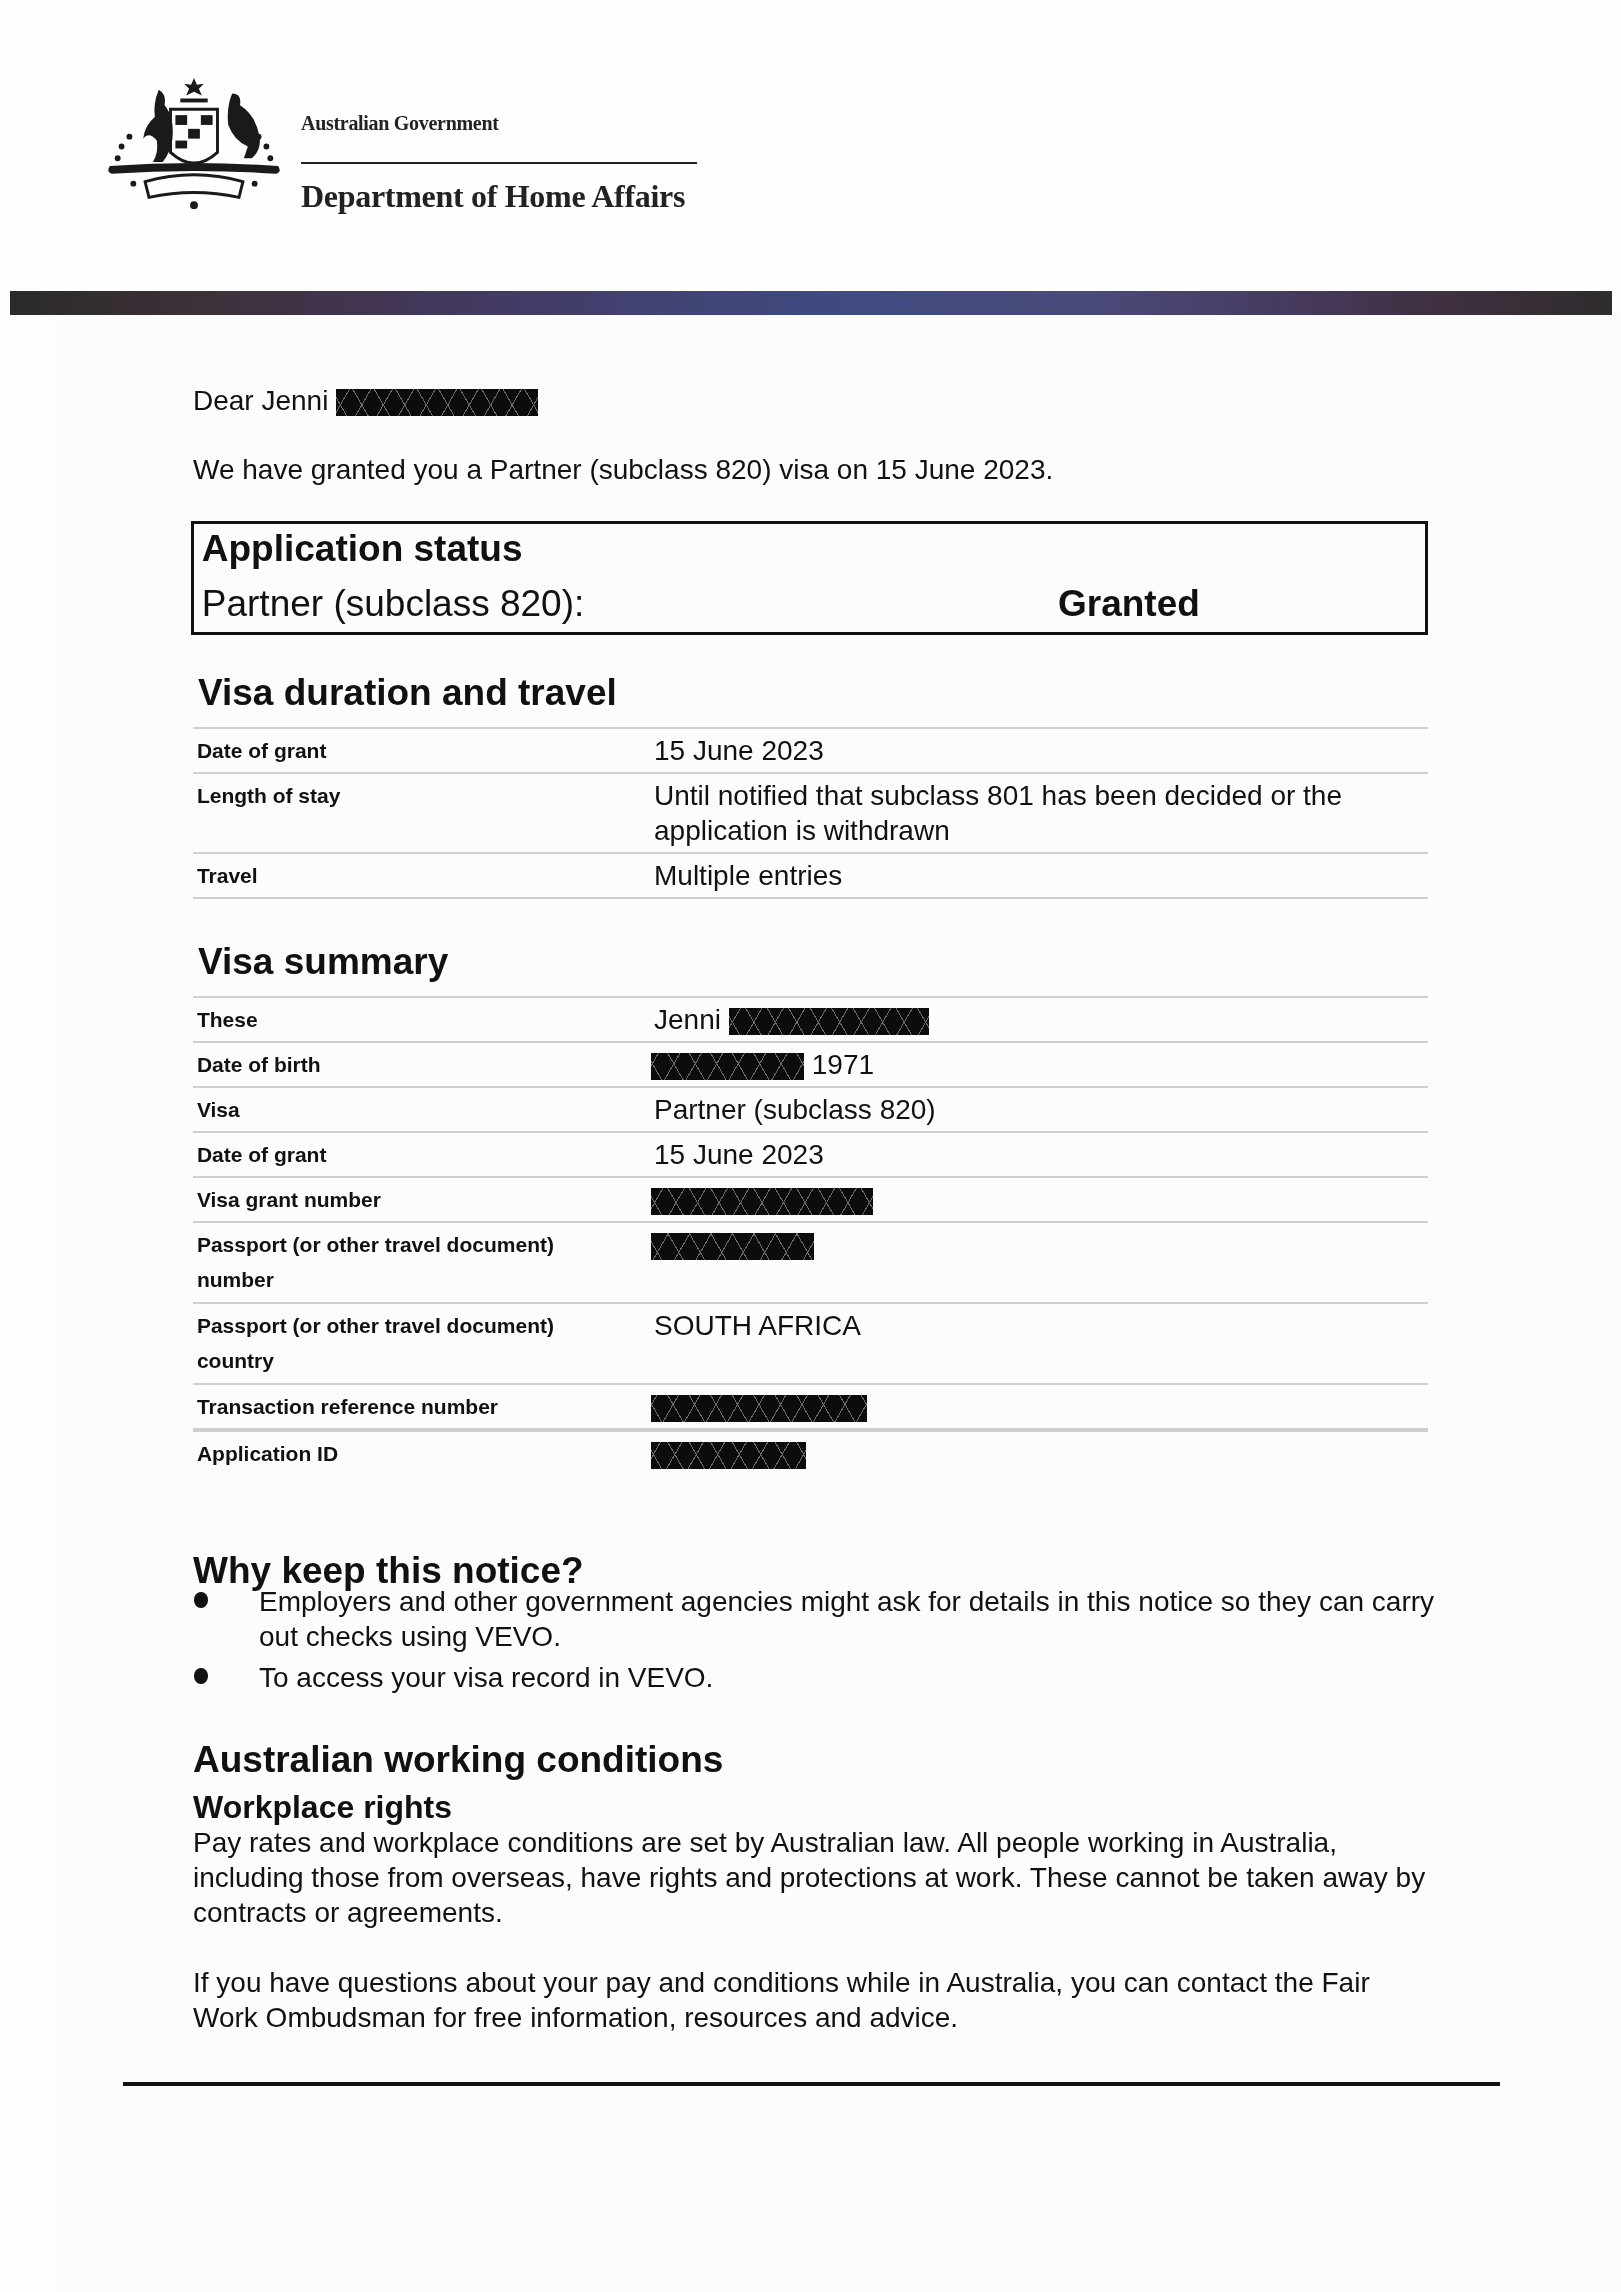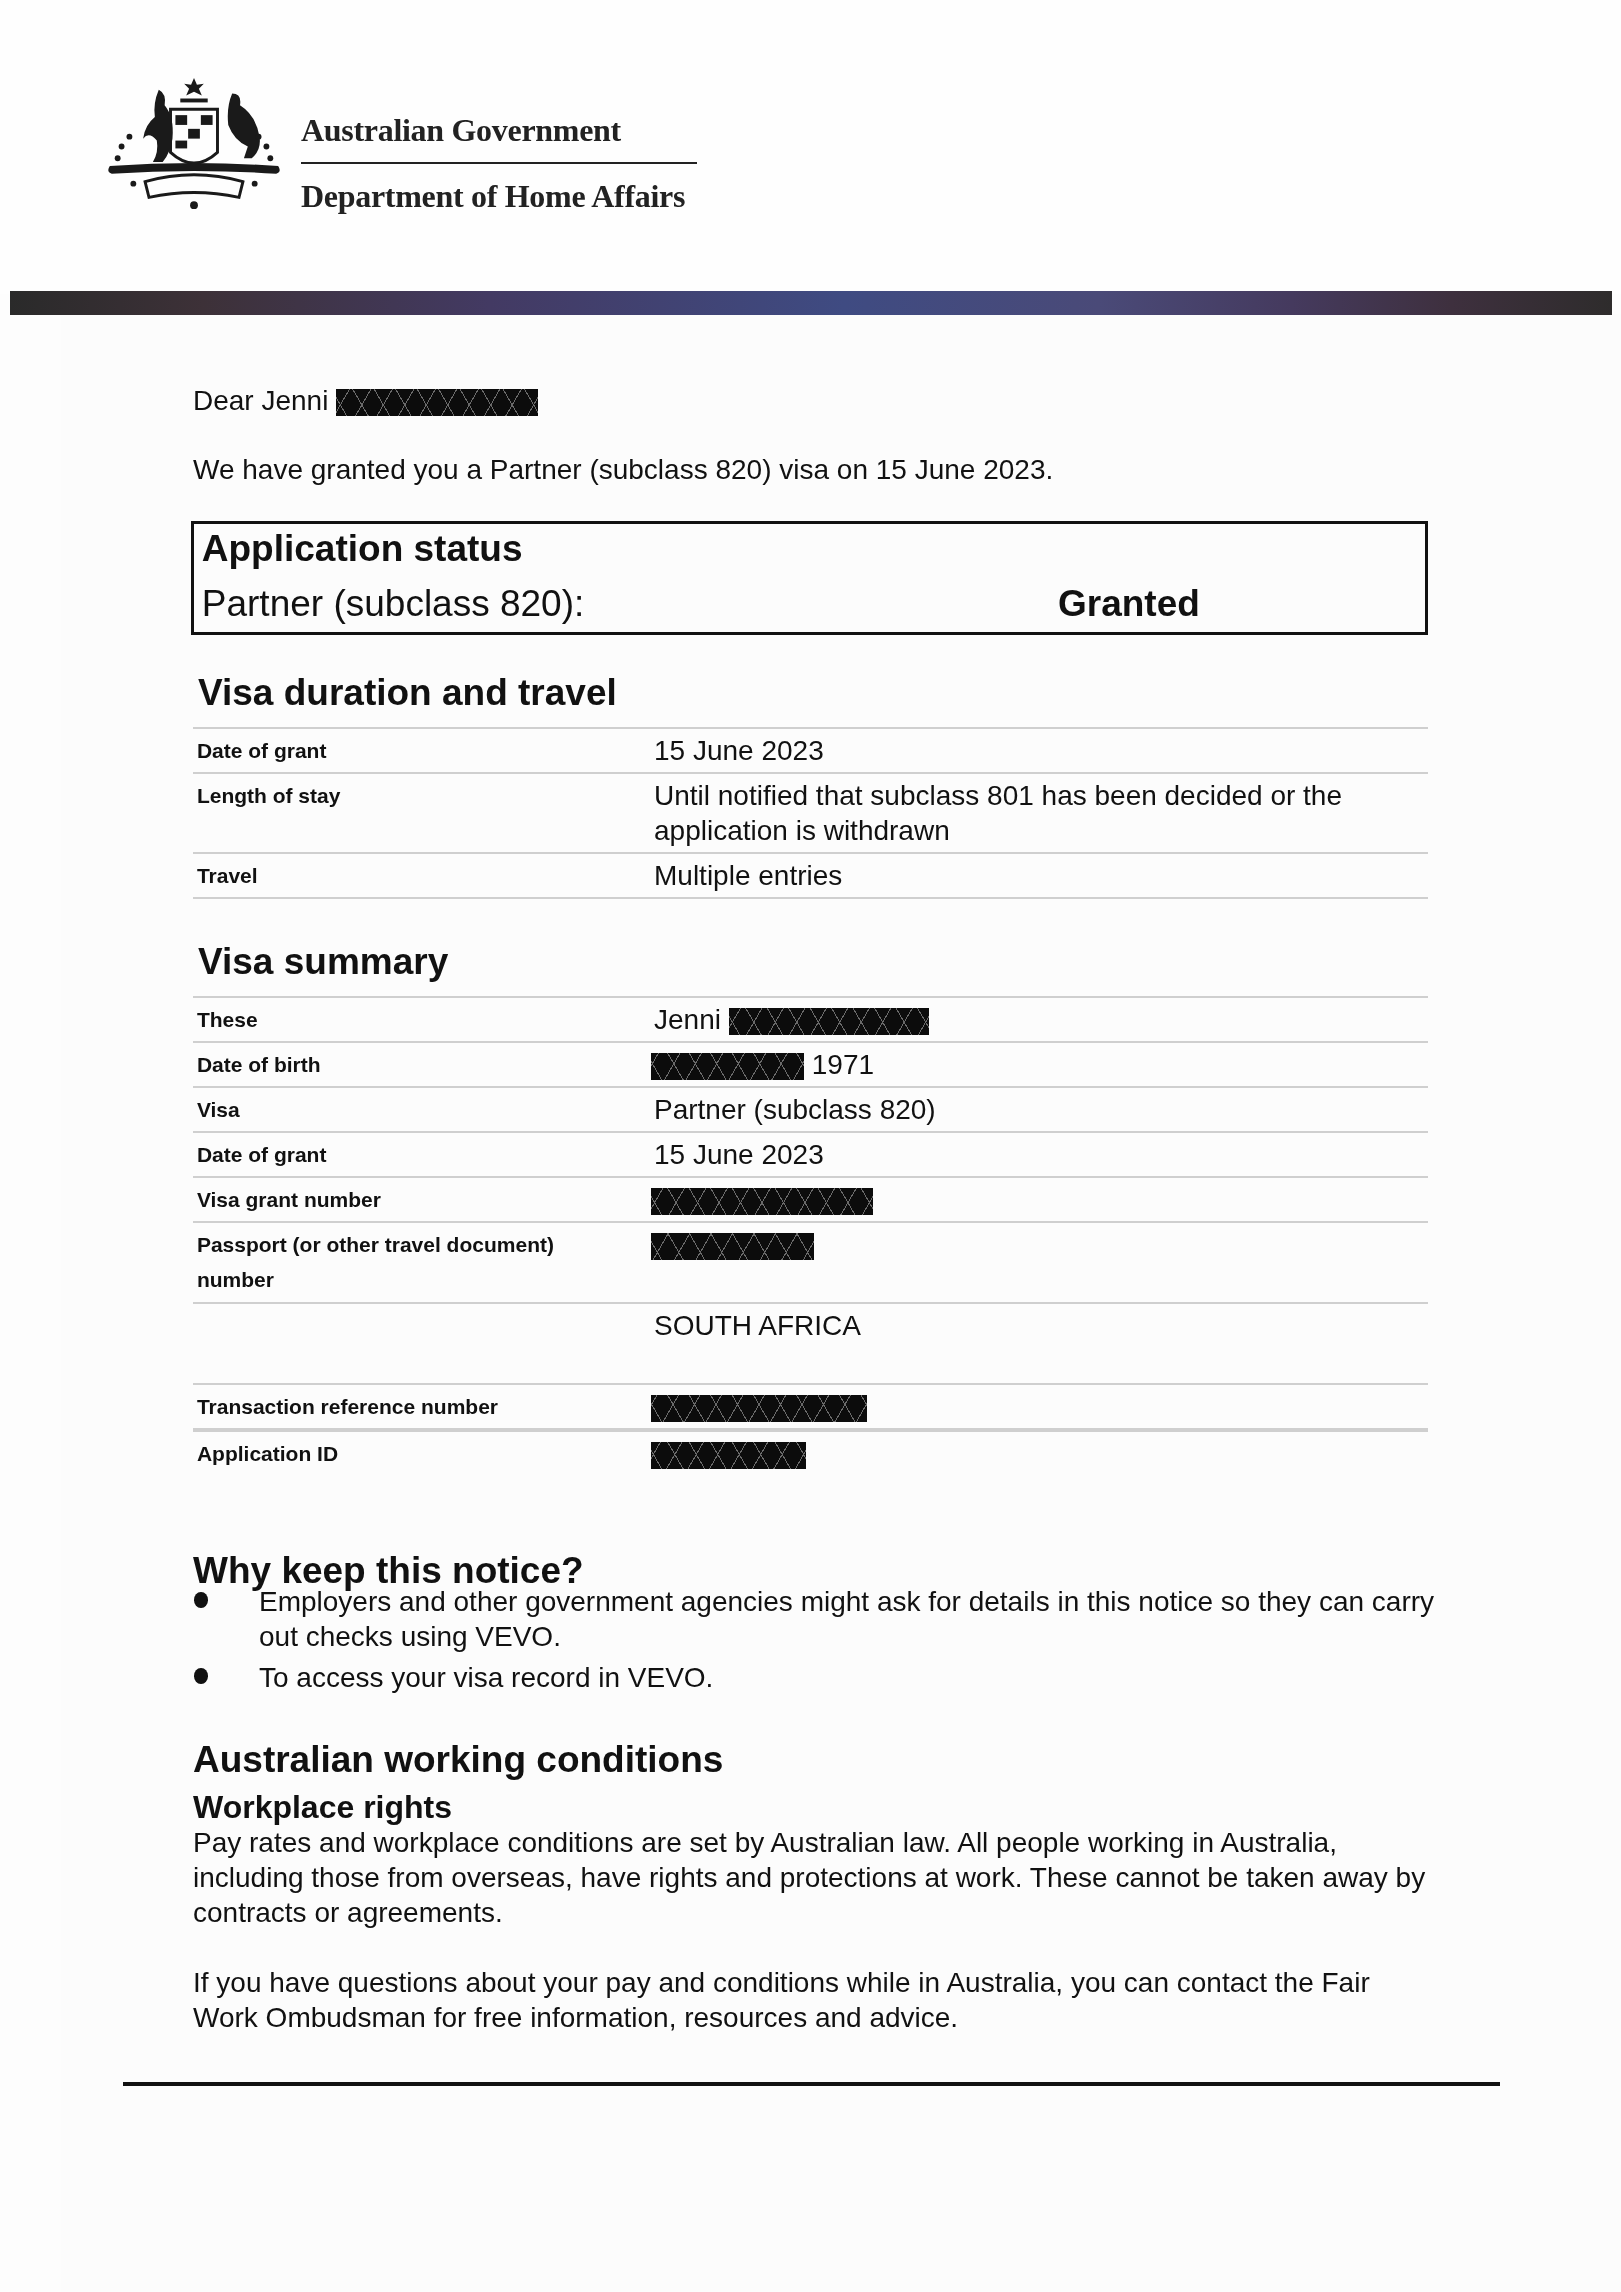--- a/index.html
+++ b/index.html
@@ -7,21 +7,21 @@
     width:1621px; height:2293px; position:relative; overflow:hidden;
     background:#fdfdfd; color:#111;
     font-family:"Liberation Sans", sans-serif;
   }
   .page-bg { position:absolute; left:0; top:0; width:1621px; height:2293px; background:#fdfdfd; }
   .page-inner { position:absolute; left:61px; top:314px; width:1560px; height:1979px; background:#fcfcfc; }
 
   
   .header { position:absolute; left:0; top:0; width:1621px; height:294px; background:#fefefe; }
   .crest { position:absolute; left:100px; top:76px; width:188px; height:137px; }
-  .gov-title { position:absolute; left:301px; top:112px; font-family:"Liberation Serif", serif; font-weight:bold; font-size:32px; color:#222; letter-spacing:-0.3px; }
+  .gov-title { position:absolute; left:301px; top:112px; font-family:"Liberation Serif", serif; font-weight:bold; font-size:20px; color:#222; letter-spacing:-0.3px; }
   .gov-rule { position:absolute; left:301px; top:162px; width:396px; height:2px; background:#222; }
   .dept-title { position:absolute; left:301px; top:178px; font-family:"Liberation Serif", serif; font-weight:bold; font-size:32px; color:#222; letter-spacing:-0.3px; }
   .banner-bar { position:absolute; left:9.8px; top:291px; width:1602px; height:23.5px;
     background:linear-gradient(to right,#2a2a2a 0%,#3d3138 12%,#433a63 30%,#3f4b82 52%,#4a4a78 68%,#453a5e 80%,#3e303e 90%,#2e2c2c 100%); }
 
   
   .txt { position:absolute; font-size:28px; line-height:35px; color:#111; }
   .redact {
     display:inline-block; vertical-align:middle; height:26.5px; background-color:#0c0c0c;
     background-image:
@@ -134,20 +134,21 @@
   </div>
   <div class="kv-row" style="height:43px;">
     <div class="kv-key" style="top:3.9px;">Visa grant number</div>
     <div class="kv-val" style="top:3.9px; left:458px;"><span class="redact" style="width:222px;"></span></div>
   </div>
   <div class="kv-row" style="height:79px;">
     <div class="kv-key" style="top:3.9px; width:392px;">Passport (or other travel document) number</div>
     <div class="kv-val" style="top:3.9px; left:458px;"><span class="redact" style="width:163px;"></span></div>
   </div>
   <div class="kv-row" style="height:79px;">
+    <div class="kv-key" style="top:3.9px; width:392px;">Passport (or other travel document) country</div>
     <div class="kv-val" style="top:3.9px;">SOUTH AFRICA</div>
   </div>
   <div class="kv-row last" style="height:43px;">
     <div class="kv-key" style="top:3.9px;">Transaction reference number</div>
     <div class="kv-val" style="top:3.9px; left:458px;"><span class="redact" style="width:216px;"></span></div>
   </div>
   <div class="kv-row" style="height:43px;">
     <div class="kv-key" style="top:3.9px;">Application ID</div>
     <div class="kv-val" style="top:3.9px; left:458px;"><span class="redact" style="width:155px;"></span></div>
   </div>

